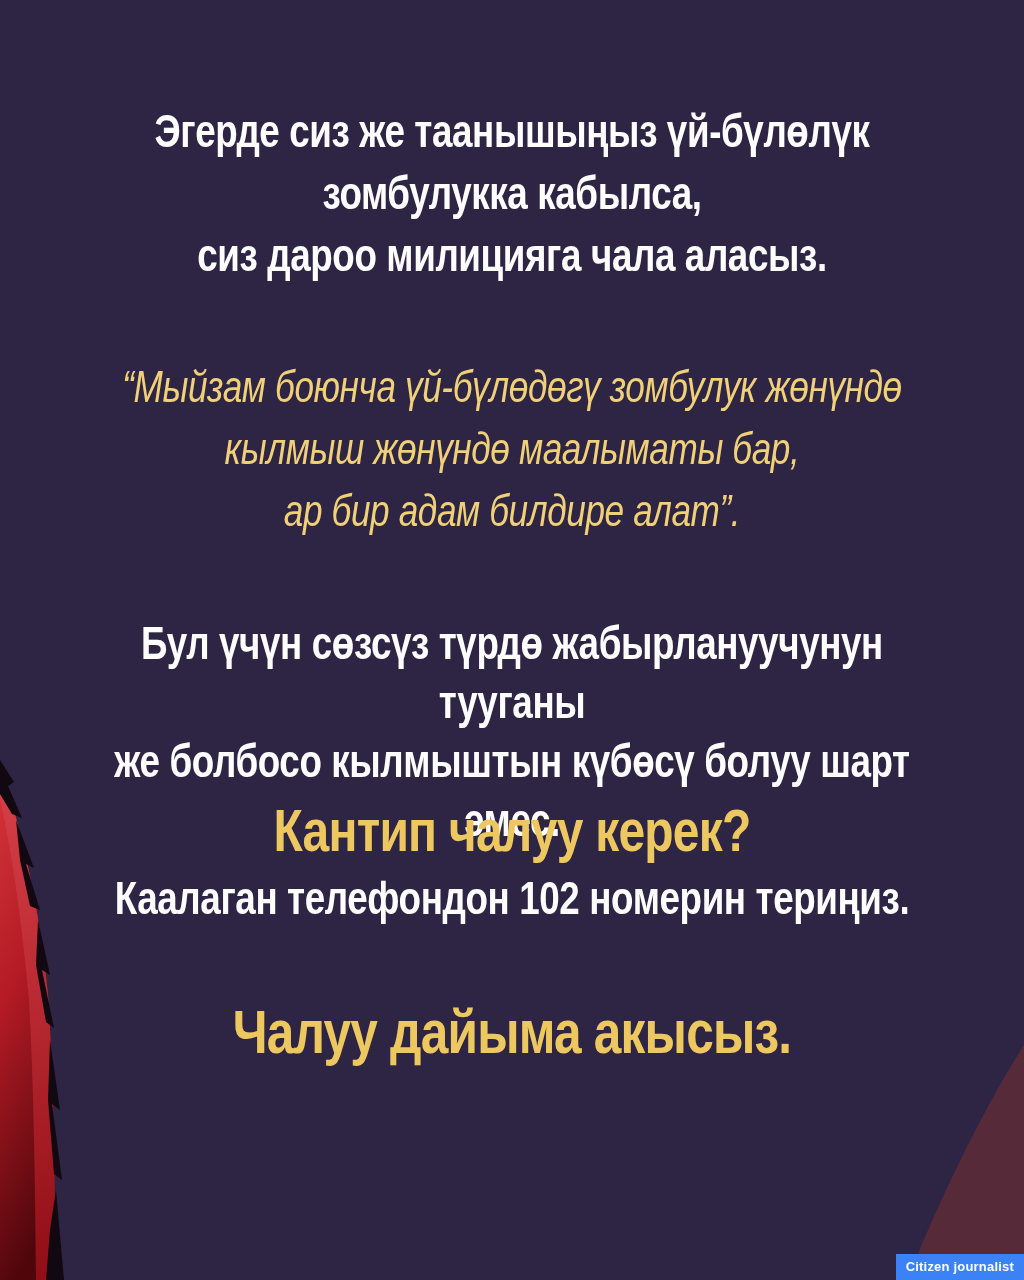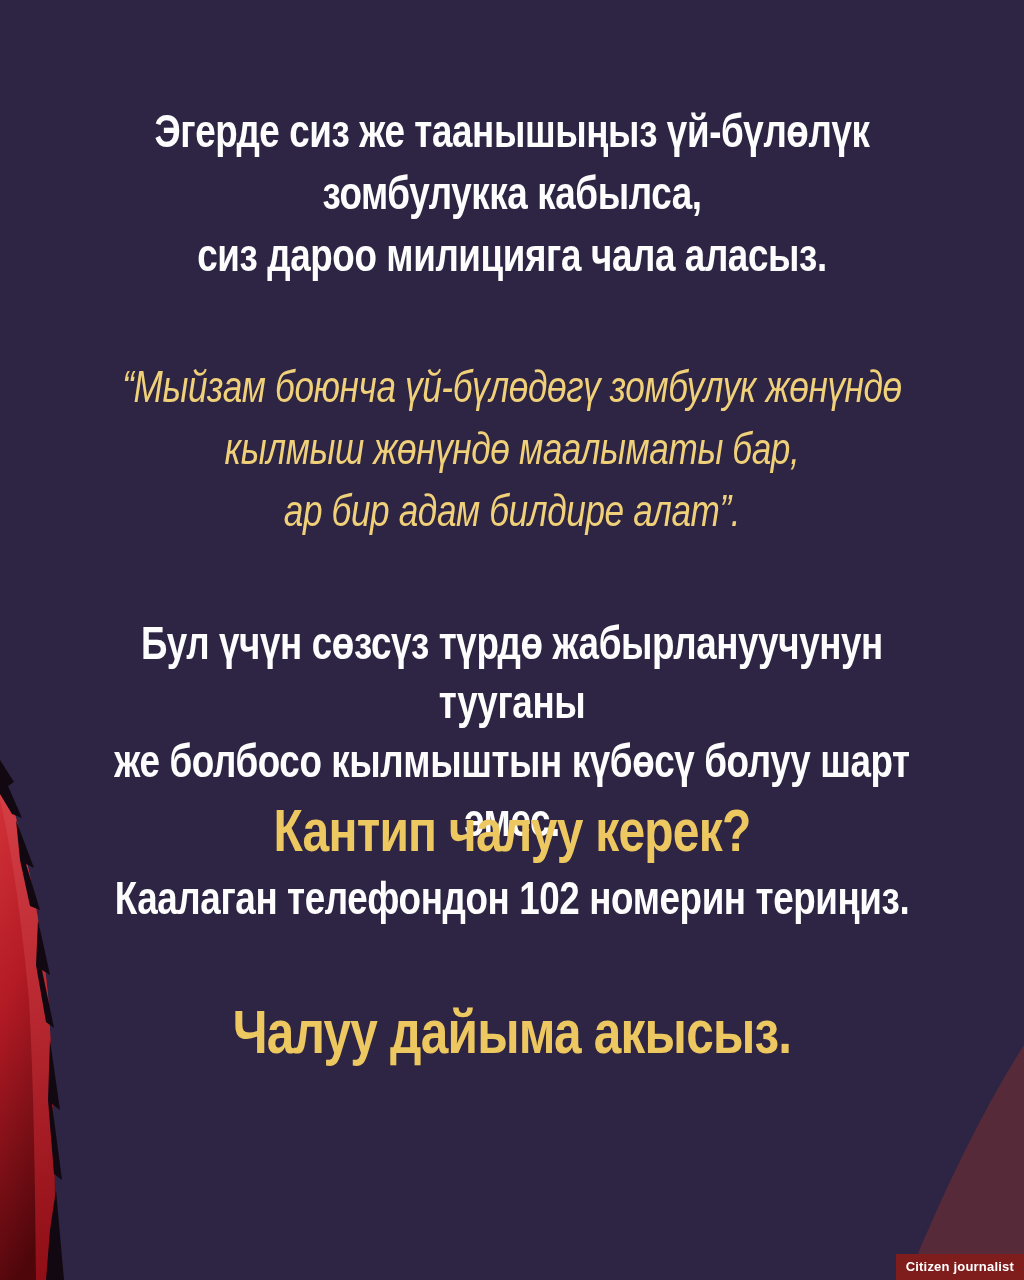--- a/index.html
+++ b/index.html
@@ -47,21 +47,21 @@
     letter-spacing:-1px;
   }
   .red-brush{
     position:absolute;left:0;bottom:0;width:150px;height:520px;
   }
   .maroon-corner{
     position:absolute;right:0;bottom:0;width:140px;height:240px;
   }
   .credit{
     position:absolute;right:0;bottom:0;
-    background:#7f1d1d;color:#ffffff;
+    background:#3b82f6;color:#ffffff;
     font-size:13px;font-weight:700;
     padding:5px 10px 6px 10px;
     letter-spacing:0.2px;
   }
 </style>
 </head>
 <body>
 
 <div class="poster">
 

